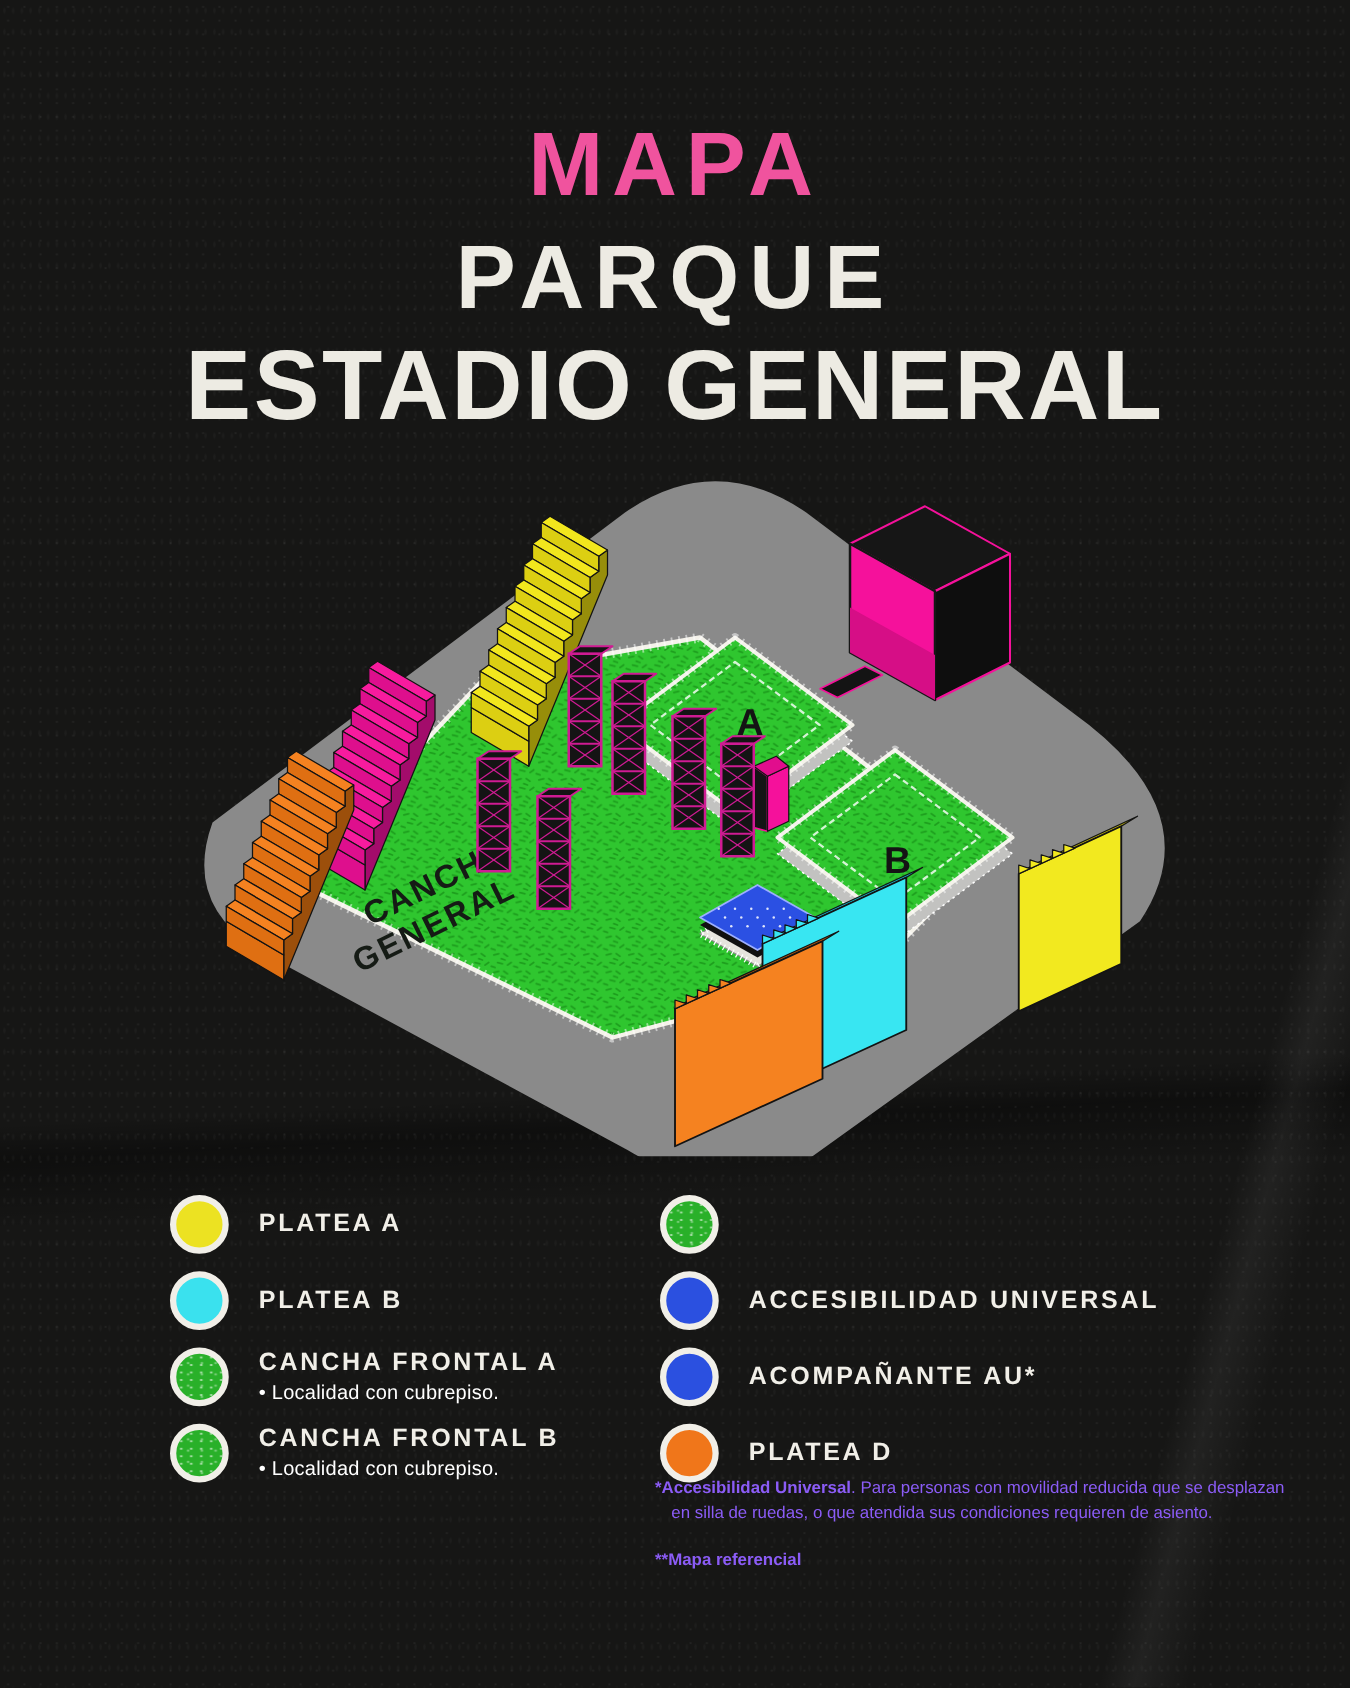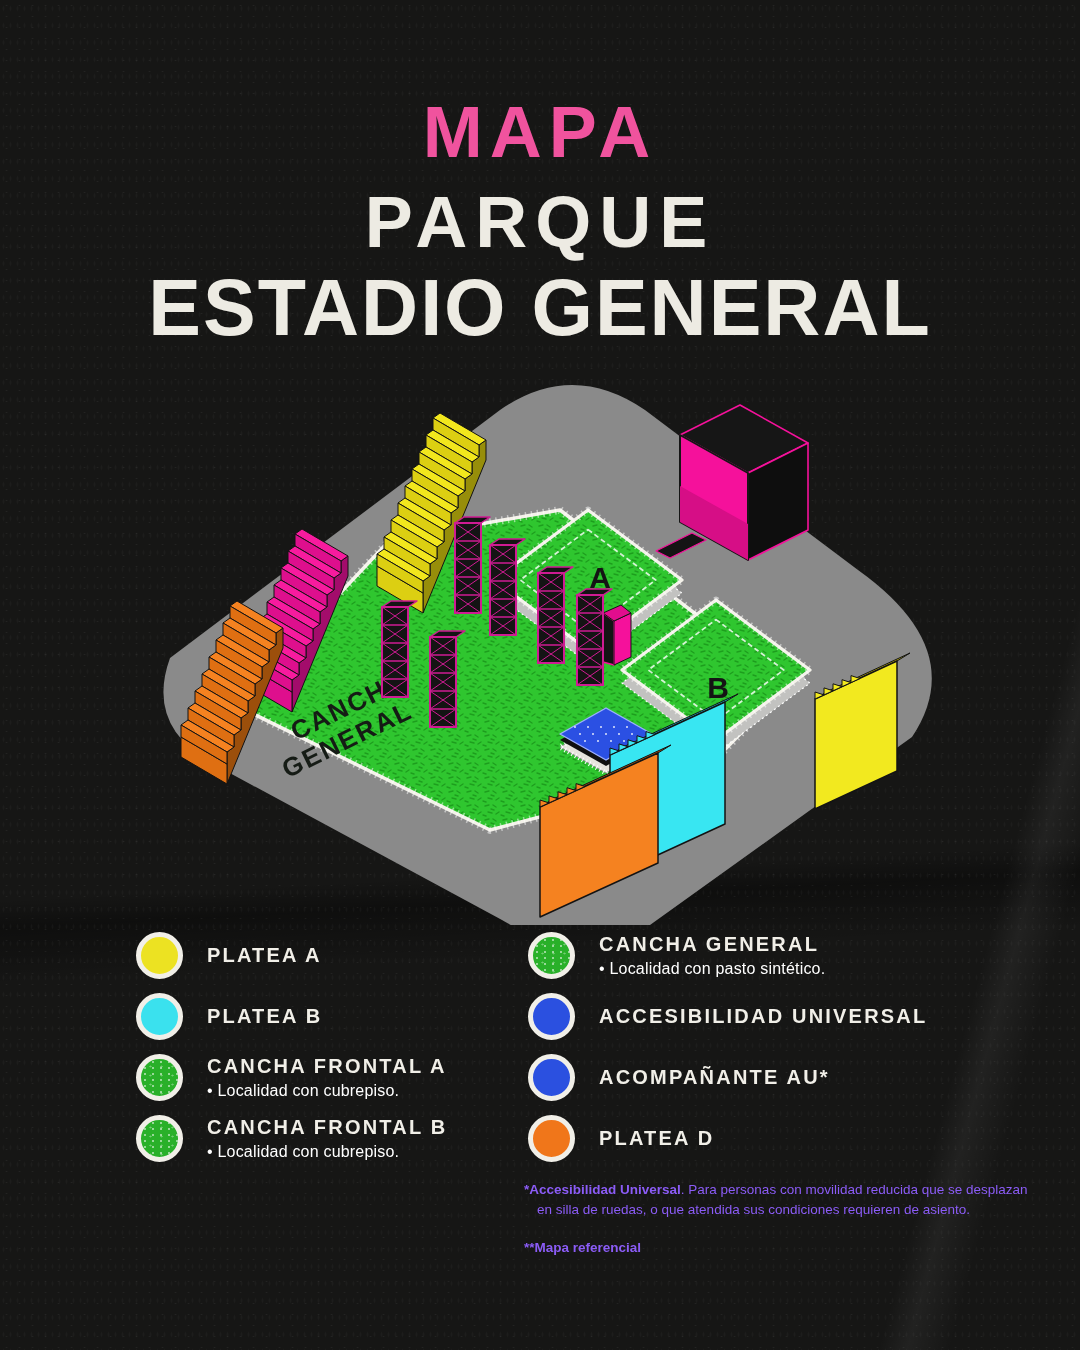--- a/index.html
+++ b/index.html
@@ -21,21 +21,21 @@
     position:absolute;left:0;top:96px;width:100%;margin:0;text-align:center;
     font-size:72px;font-weight:bold;letter-spacing:7px;color:#f0539e;line-height:1;
   }
   .t-line{
     position:absolute;left:0;width:100%;margin:0;text-align:center;
     font-weight:bold;color:#edebe3;line-height:1;
   }
   .t1{top:186px;font-size:72px;letter-spacing:8px}
   .t2{top:268px;font-size:79px;letter-spacing:2px}
   #venue-map{position:absolute;left:140px;top:355px;width:810px;height:570px}
-  .legend-col{position:absolute;top:932px}
+  .legend-col{position:absolute;top:956px}
   #legend-left{left:136px;width:382px}
   #legend-right{left:528px;width:450px}
   .lrow{display:flex;align-items:center;margin-bottom:14px;min-height:47px}
   .dot{
     flex:0 0 auto;width:37px;height:37px;border-radius:50%;
     border:5px solid #f1efe8;margin-right:24px;box-sizing:content-box;
   }
   .dot.tex{
     background-image:
       radial-gradient(rgba(255,255,255,.55) .8px,transparent 1.5px),
@@ -334,24 +334,20 @@
       <span class="dot tex" style="background-color: rgb(41, 176, 41);"></span>
       <span class="ltxt">
         <span class="llabel">CANCHA FRONTAL B</span>
         <span class="ldesc">• Localidad con cubrepiso.</span>
       </span>
     </div>
   </section>
 <section class="legend-col" id="legend-right">
     <div class="lrow">
       <span class="dot tex" style="background-color: rgb(41, 176, 41);"></span>
-      <span class="ltxt">
-        <span class="llabel">CANCHA GENERAL</span>
-        <span class="ldesc">• Localidad con pasto sintético.</span>
-      </span>
     </div>
     <div class="lrow">
       <span class="dot" style="background-color: rgb(43, 80, 224);"></span>
       <span class="ltxt">
         <span class="llabel">ACCESIBILIDAD UNIVERSAL</span>
       </span>
     </div>
     <div class="lrow">
       <span class="dot" style="background-color: rgb(43, 80, 224);"></span>
       <span class="ltxt">

